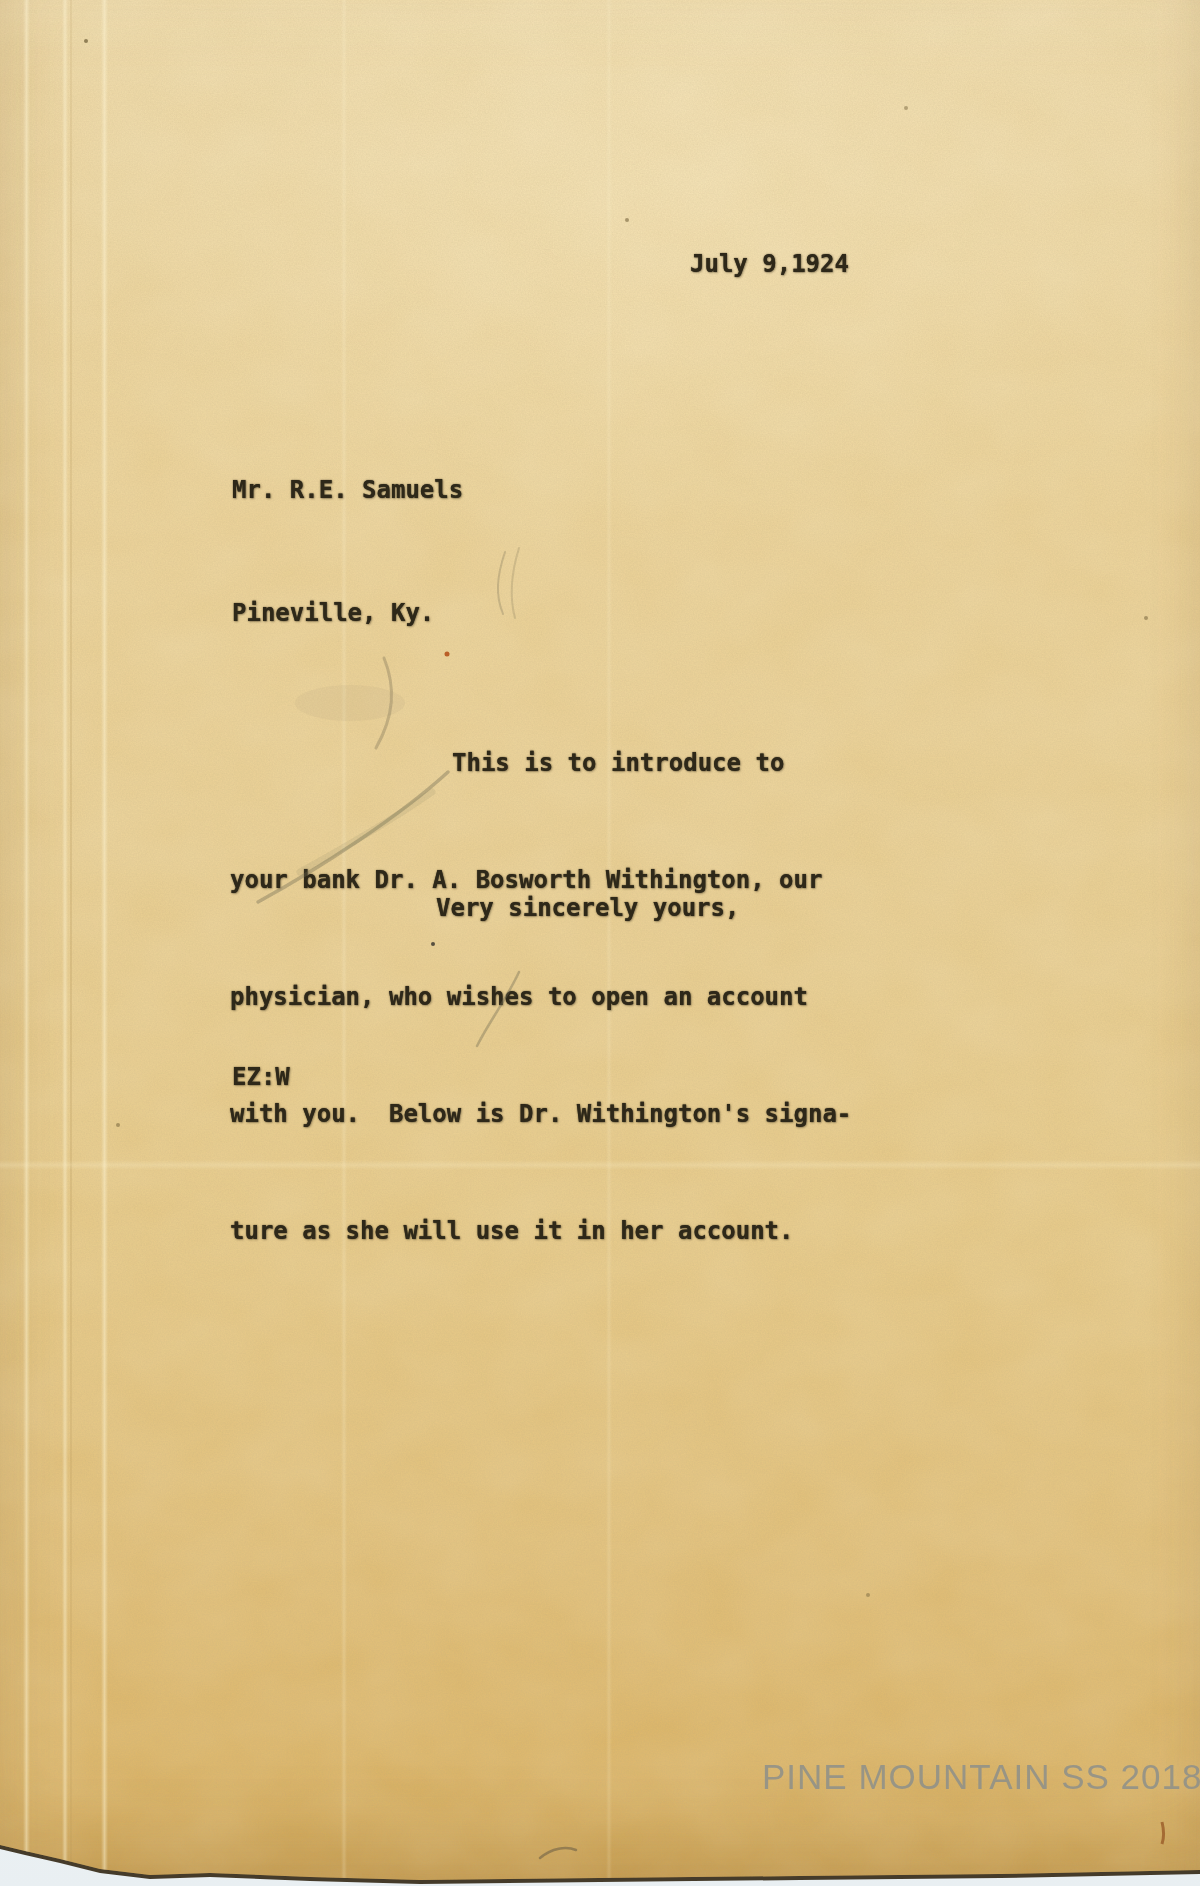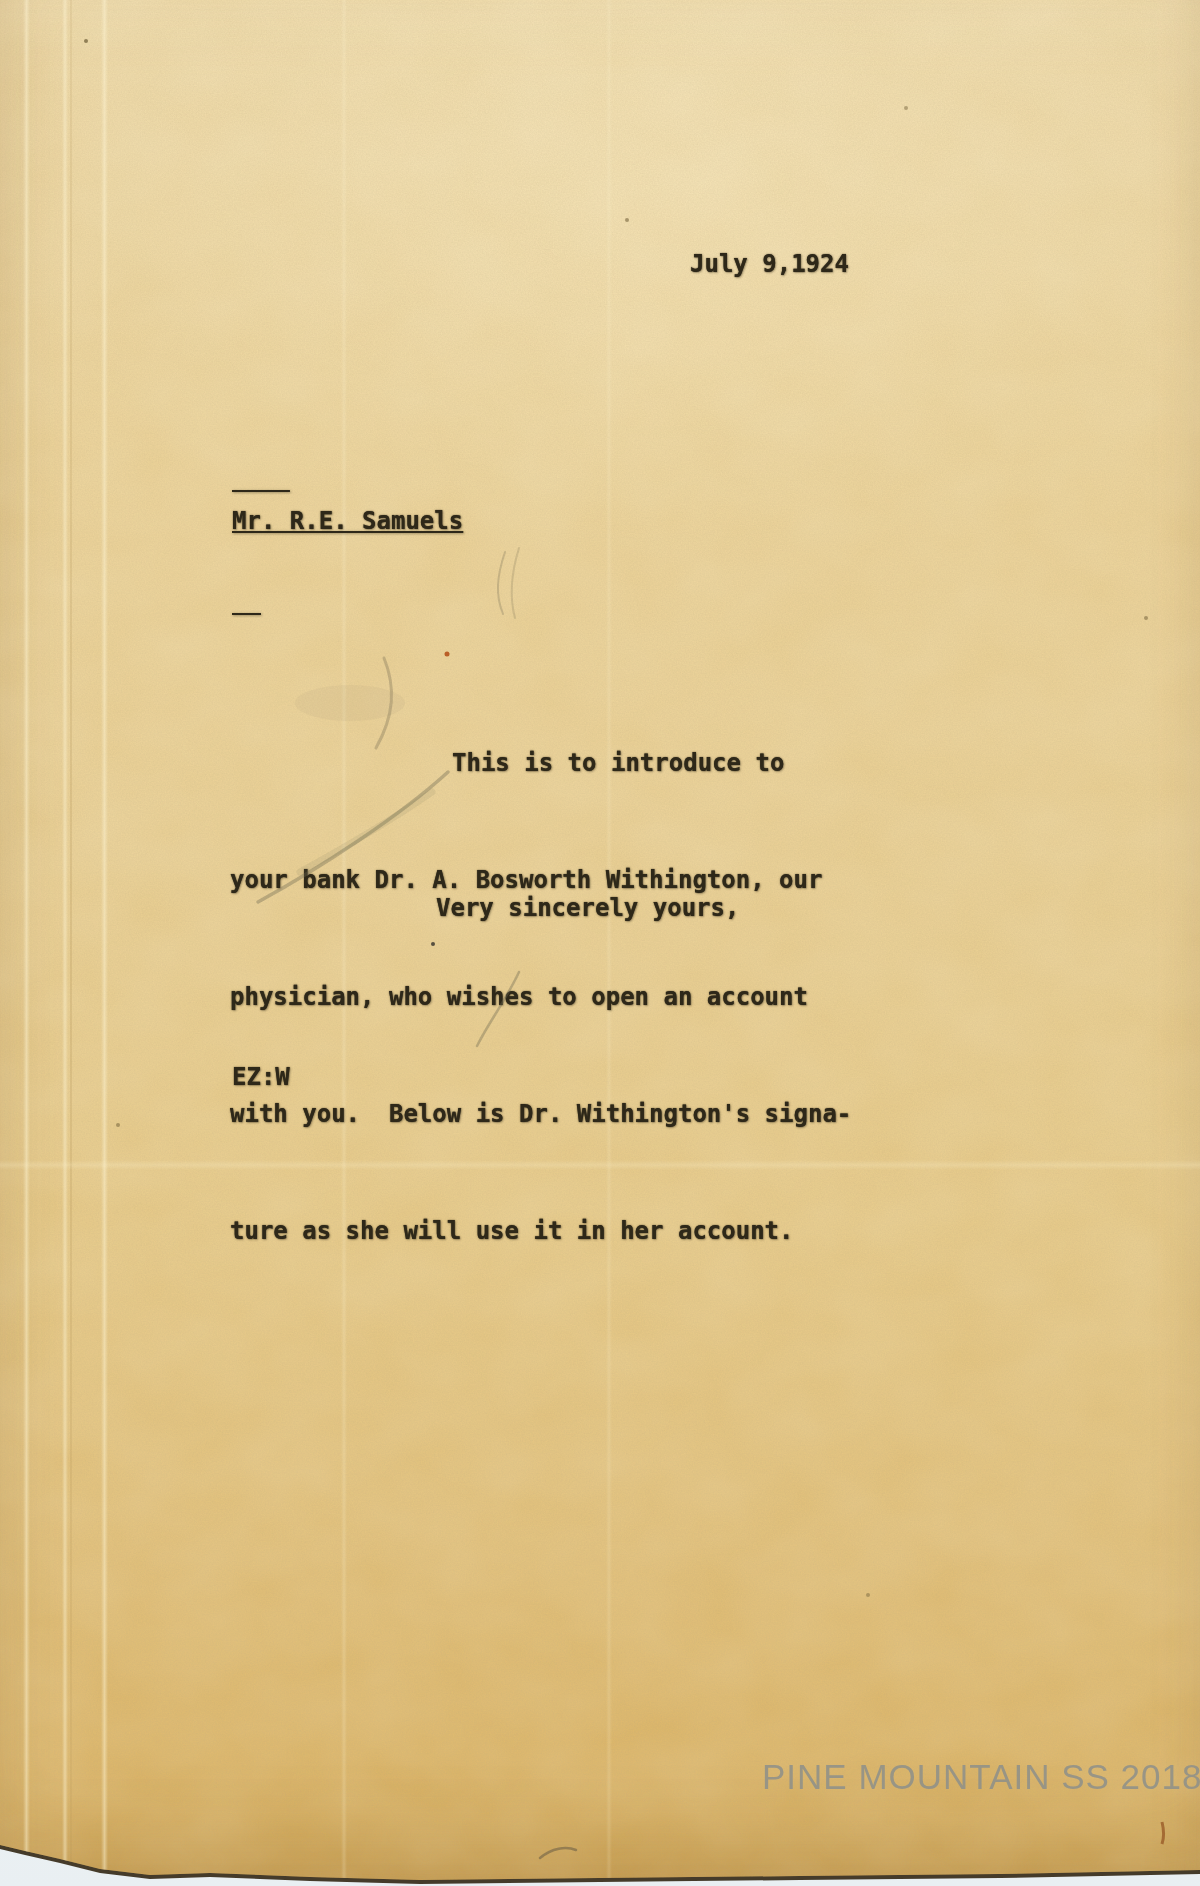--- a/index.html
+++ b/index.html
@@ -35,21 +35,21 @@
   .crease-dark{position:absolute;top:0;height:100%;left:70px;width:2px;
     background:linear-gradient(180deg,rgba(168,136,76,0.12),rgba(168,136,76,0.22),rgba(168,136,76,0.12));pointer-events:none;}
   .hband{position:absolute;left:0;width:100%;top:1160px;height:10px;pointer-events:none;
     background:linear-gradient(180deg,rgba(255,246,214,0),rgba(255,246,214,0.22),rgba(255,246,214,0));}
   .typed{
     position:absolute;color:#2e2819;font-weight:700;font-size:24px;
     white-space:pre;letter-spacing:0;
     text-shadow:0 0 1px rgba(46,40,25,0.9), 1px 1px 2px rgba(70,58,35,0.35), 0 0 3px rgba(60,48,30,0.22);
   }
   .date{left:690px;top:250px;}
-  .address{left:232px;top:419px;line-height:41px;text-decoration:underline;}
+  .address{left:232px;top:388px;line-height:41px;}
   .salutation{left:233px;top:593px;}
   .body-block{left:230px;top:666px;line-height:39px;width:810px;}
   .body-block .indent{text-indent:222px;}
   .closing{left:436px;top:894px;}
   .initials{left:232px;top:1042px;margin-top:21px;}
   .watermark{
     position:absolute;left:762px;top:1757px;
     font-family:"Liberation Sans",sans-serif;font-size:35px;font-weight:400;
     letter-spacing:1px;color:#8e908a;opacity:.85;white-space:pre;
   }
@@ -85,20 +85,21 @@
   <div class="crease c3"></div>
   <div class="crease c4"></div>
   <div class="crease c5"></div>
   <div class="crease-dark"></div>
   <div class="hband"></div>
 
   <div class="typed date">July 9,1924</div>
 
   <div class="typed address">
     <div>Mr. R.E. Samuels</div>
+    <div>Pineville, Ky.</div>
   </div>
 
 
   <div class="typed closing">Very sincerely yours,</div>
 
   <div class="typed body-block">
     <div class="indent">This is to introduce to</div>
     <div>your bank Dr. A. Bosworth Withington, our</div>
     <div>physician, who wishes to open an account</div>
     <div>with you.  Below is Dr. Withington's signa-</div>

